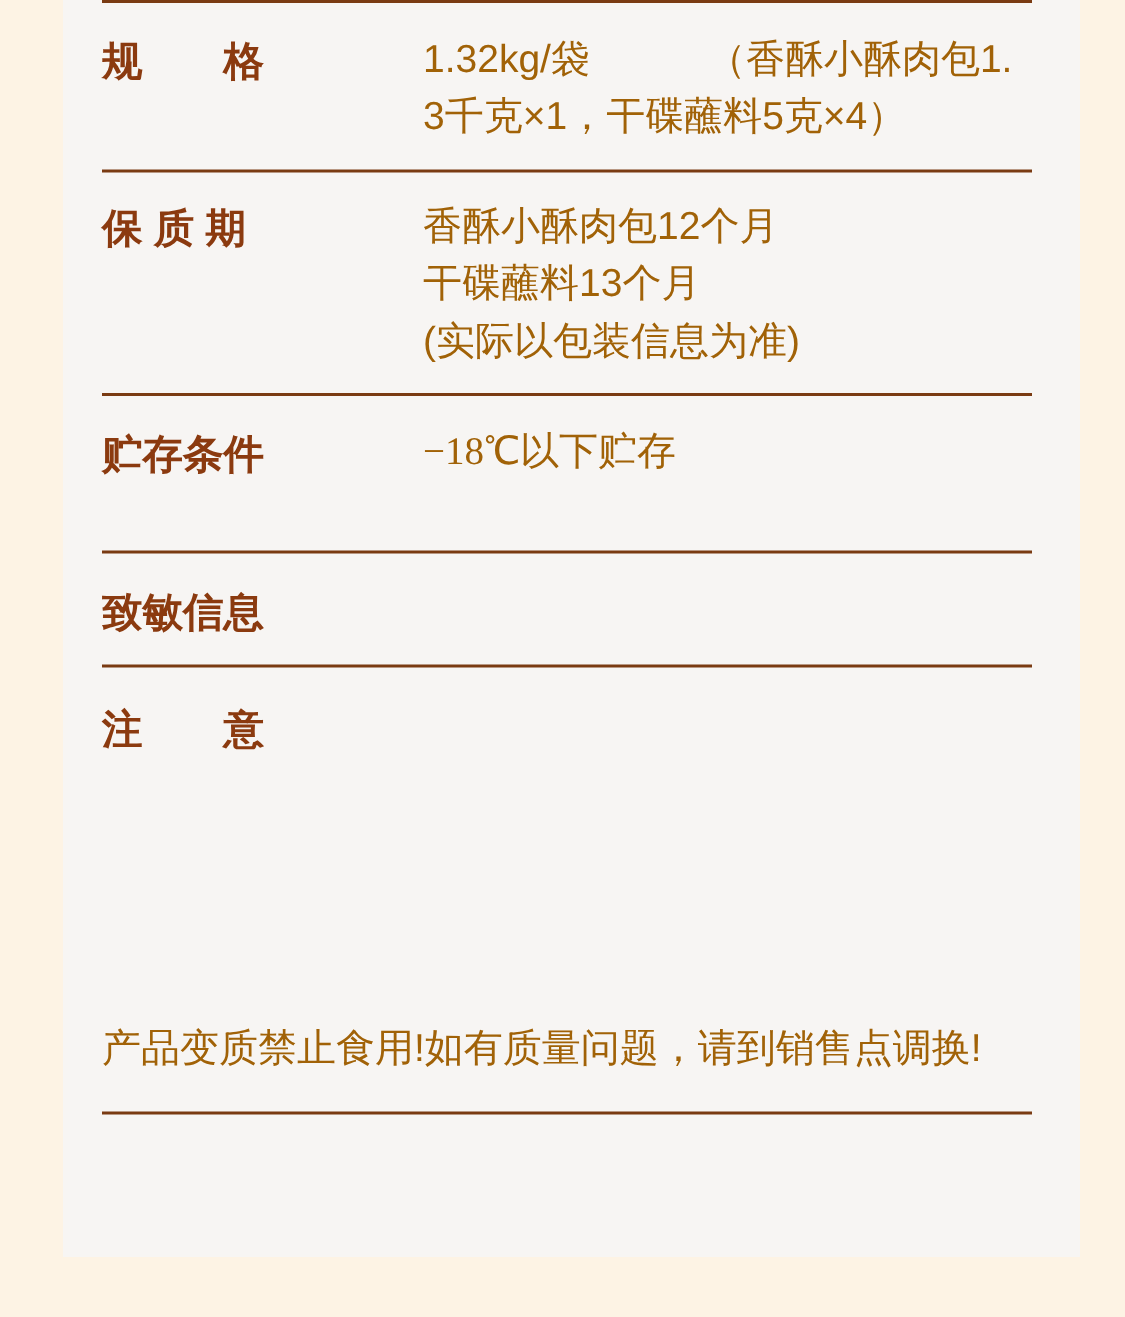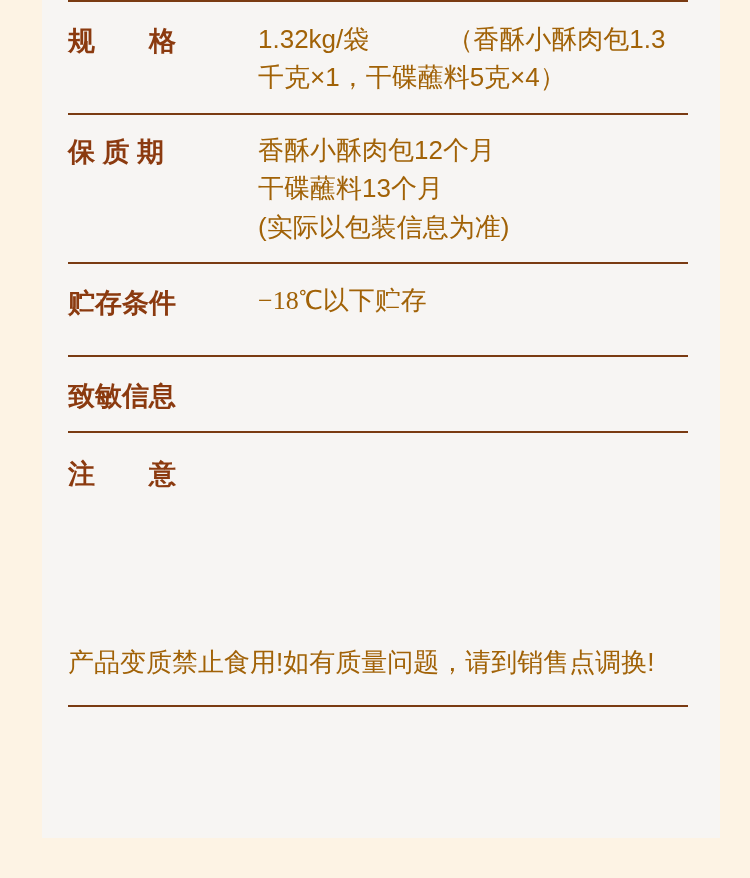--- a/index.html
+++ b/index.html
@@ -34,20 +34,21 @@
     left: 68px;
     top: 0;
     width: 620px;
     box-sizing: border-box;
   }
   .row {
     display: flex;
     align-items: flex-start;
     border-top: 2px solid #7a3b12;
     box-sizing: border-box;
+    gap: 24px;
   }
   .row.first {
     border-top: 2px solid #7a3b12;
   }
   .row.last-border {
     border-bottom: 2px solid #7a3b12;
   }
   .label {
     width: 190px;
     flex: 0 0 190px;
@@ -65,21 +66,21 @@
     font-size: 26px;
     line-height: 1.48;
     box-sizing: border-box;
     white-space: pre-wrap;
     word-break: break-all;
   }
   
   .r1 { padding-top: 18px; padding-bottom: 16px; }
   .r2 { padding-top: 16px; padding-bottom: 16px; }
   .r3 { padding-top: 18px; padding-bottom: 32px; font-family: Liberation Serif, serif; }
-  .r4 { padding-top: 18px; padding-bottom: 16px; }
+  .r4 { padding-top: 18px; padding-bottom: 16px; margin-top: 12px; }
   .r5 { padding-top: 20px; padding-bottom: 24px; flex-direction: column; }
 
   .r1 .label { padding-top: 2px; }
   .r2 .label { padding-top: 2px; }
   .r3 .label { padding-top: 2px; }
   .r4 .label { padding-top: 2px; }
   .r5 .label { padding-top: 2px; }
 </style>
 </head>
 <body>

